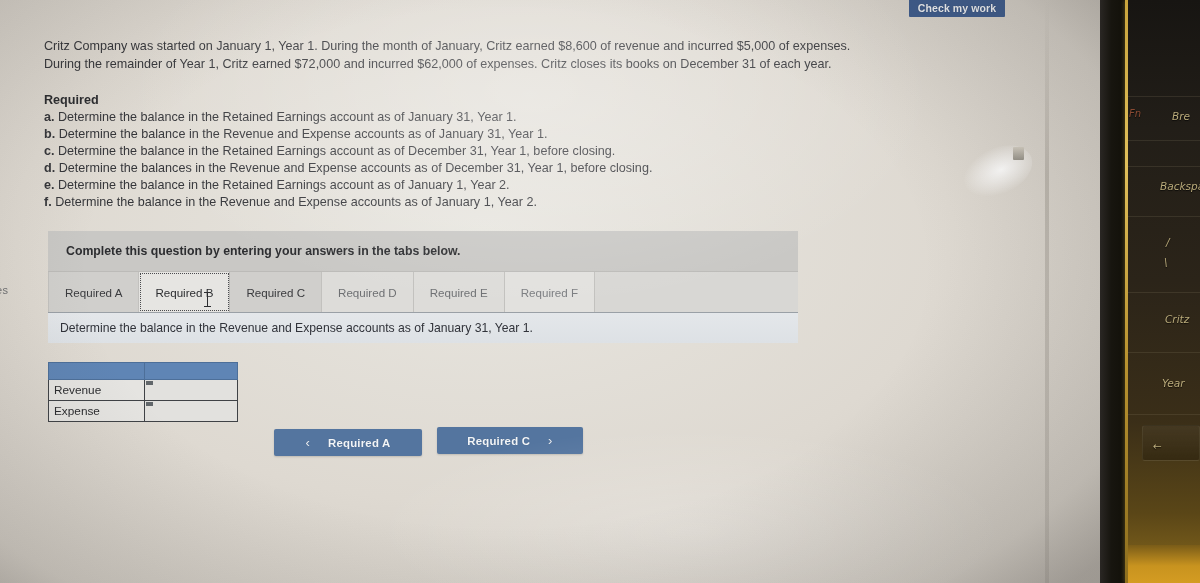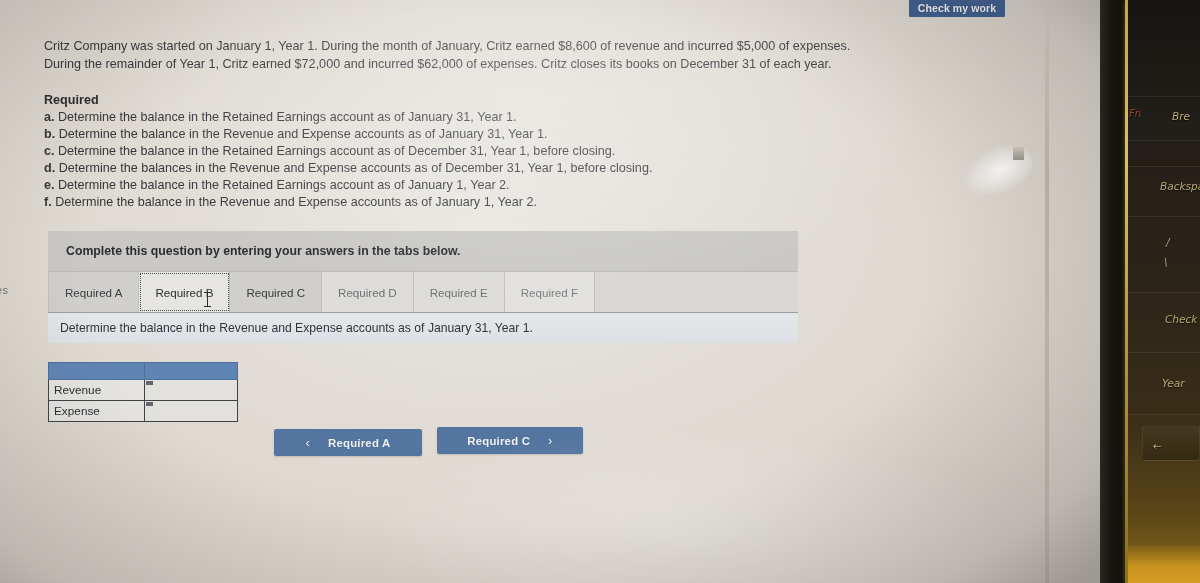--- a/index.html
+++ b/index.html
@@ -448,18 +448,18 @@
     <div class="keyrule" style="top:414px"></div>
     <div class="keycap" style="left:14px;top:425px;width:58px;height:36px"></div>
   </div>
   <div id="bottom-amber"></div>
   <div id="key-layer">
       <div class="key" id="key-fn" style="left: 1129px; top: 108px; position: absolute;">Fn</div>
       <div class="key" style="left: 1172px; top: 110px; position: absolute; text-align: center;">Bre</div>
       <div class="key" style="left: 1160px; top: 180px; position: absolute;">Backspa</div>
       <div class="key" style="left: 1166px; top: 236px; position: absolute;">/</div>
       <div class="key" style="left: 1164px; top: 256px; position: absolute;">\</div>
-      <div class="key" style="left: 1165px; top: 313px; position: absolute;">Check</div>
+      <div class="key" style="left: 1165px; top: 313px; position: absolute;">Critz</div>
       <div class="key" style="left: 1162px; top: 377px; position: absolute;">Year</div>
       <div class="key" style="left: 1153px; top: 440px; position: absolute;">←</div>
     </div>
 
 </div>
 
 </body></html>

